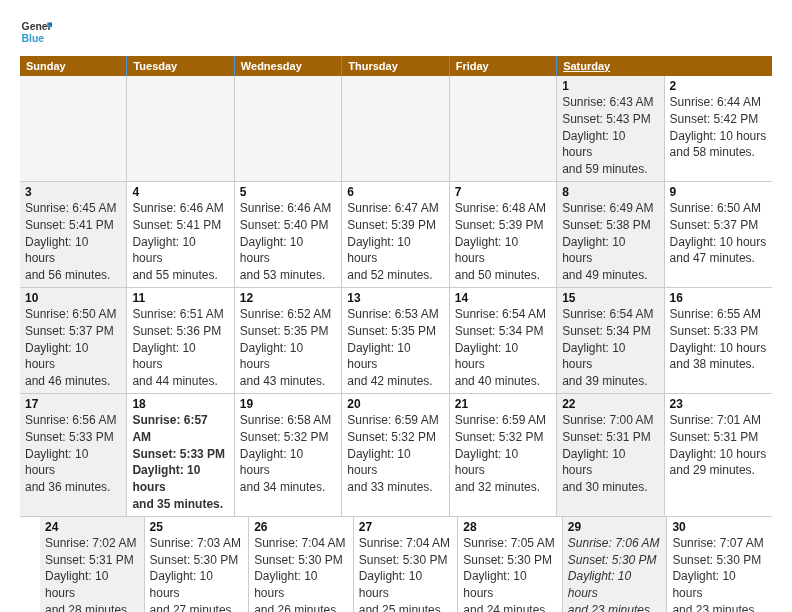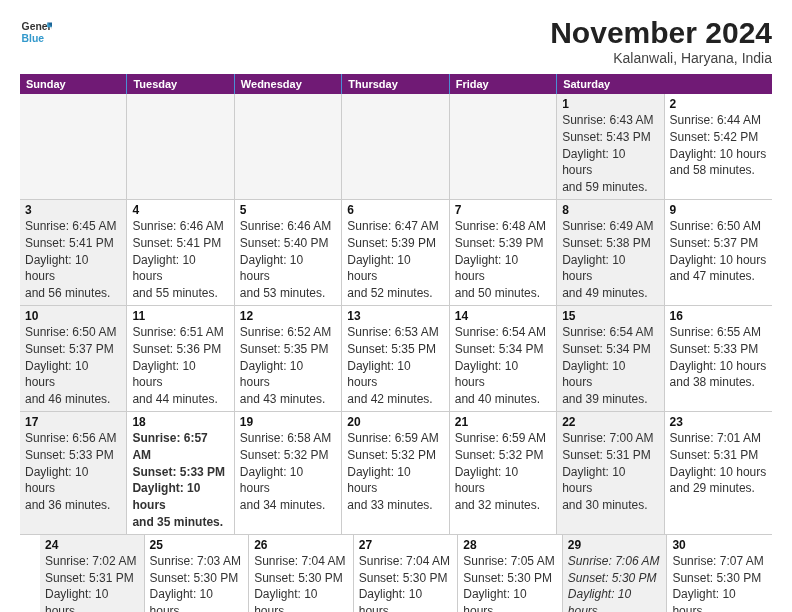--- a/index.html
+++ b/index.html
@@ -45,31 +45,31 @@
       color: #444;
     }
     .calendar {
       flex: 1;
       display: flex;
       flex-direction: column;
     }
     .cal-header-row {
       display: grid;
       grid-template-columns: repeat(7, 1fr);
-      background: #701a75;
+      background: #a16207;
     }
     .cal-header-cell {
       color: #fff;
       font-size: 11px;
       font-weight: bold;
       padding: 4px 6px;
       text-align: left;
       border-right: 1px solid #4a8fd5;
     }
-    .cal-header-cell:last-child { border-right: none; }
+    .cal-header-cell:last-child { border-right: none; text-decoration: underline; }
     .cal-body {
       display: flex;
       flex-direction: column;
       flex: 1;
     }
     .cal-week {
       display: grid;
       grid-template-columns: repeat(7, 1fr);
       flex: 1;
       border-bottom: 1px solid #ccc;
@@ -105,24 +105,20 @@
 <div class="page">
   <div class="header">
     <div class="logo">
       <svg class="logo-icon" viewBox="0 0 40 40">
         <text x="2" y="18" font-size="13" font-weight="bold" fill="#333" font-family="Arial">General</text>
         <text x="2" y="32" font-size="13" font-weight="bold" fill="#3399cc" font-family="Arial">Blue</text>
         <polygon points="34,8 40,14 34,14" fill="#3399cc"></polygon>
         <polygon points="34,8 40,8 40,14" fill="#1a6699"></polygon>
       </svg>
     </div>
-    <div class="title-block">
-      <div class="main-title">November 2024</div>
-      <div class="subtitle">Kalanwali, Haryana, India</div>
-    </div>
   </div>
 
   <div class="calendar">
     <div class="cal-header-row">
     <div class="cal-header-cell">Sunday</div>
         <div class="cal-header-cell">Tuesday</div>
         <div class="cal-header-cell">Wednesday</div>
         <div class="cal-header-cell">Thursday</div>
         <div class="cal-header-cell">Friday</div>
         <div class="cal-header-cell">Saturday</div>

